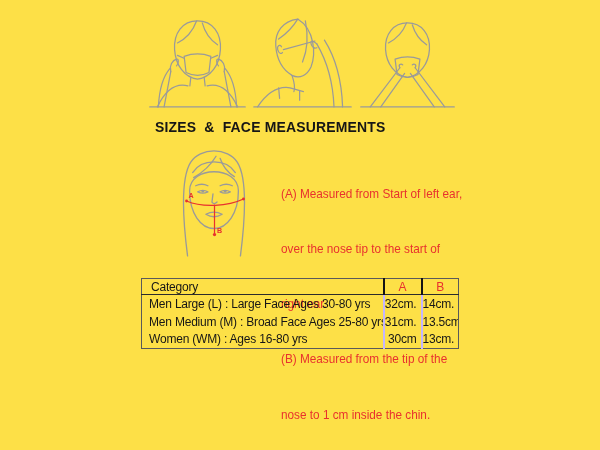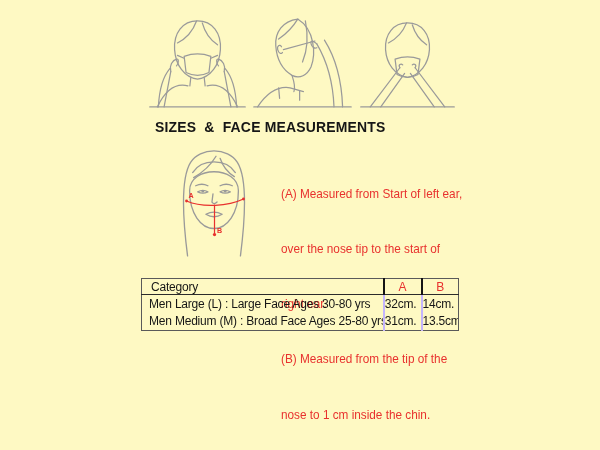--- a/index.html
+++ b/index.html
@@ -2,21 +2,21 @@
 <html><head>
 <meta charset="utf-8">
 <style>
   * { margin: 0; padding: 0; box-sizing: border-box; }
   html, body { background: #ffffff; }
   body { font-family: "Liberation Sans", sans-serif; }
   .canvas {
     position: relative;
     width: 600px;
     height: 450px;
-    background: #fef9c3;
+    background: #fde047;
     overflow: hidden;
   }
   
   .illustrations {
     position: absolute;
     left: 145px; top: 12px;
     width: 315px; height: 101px;
     display: flex;
   }
   .illustrations svg { width: 105px; height: 101px; }
@@ -207,16 +207,21 @@
       <tr>
         <td class="cat">Men Large (L) : Large Face Ages 30-80 yrs</td>
         <td class="num">32cm.</td>
         <td class="num">14cm.</td>
       </tr>
       <tr>
         <td class="cat">Men Medium (M) : Broad Face Ages 25-80 yrs</td>
         <td class="num">31cm.</td>
         <td class="num">13.5cm.</td>
       </tr>
+      <tr>
+        <td class="cat">Women (WM) : Ages 16-80 yrs</td>
+        <td class="num">30cm</td>
+        <td class="num">13cm.</td>
+      </tr>
     </tbody>
   </table>
 
 </div>
 
 </body></html>

